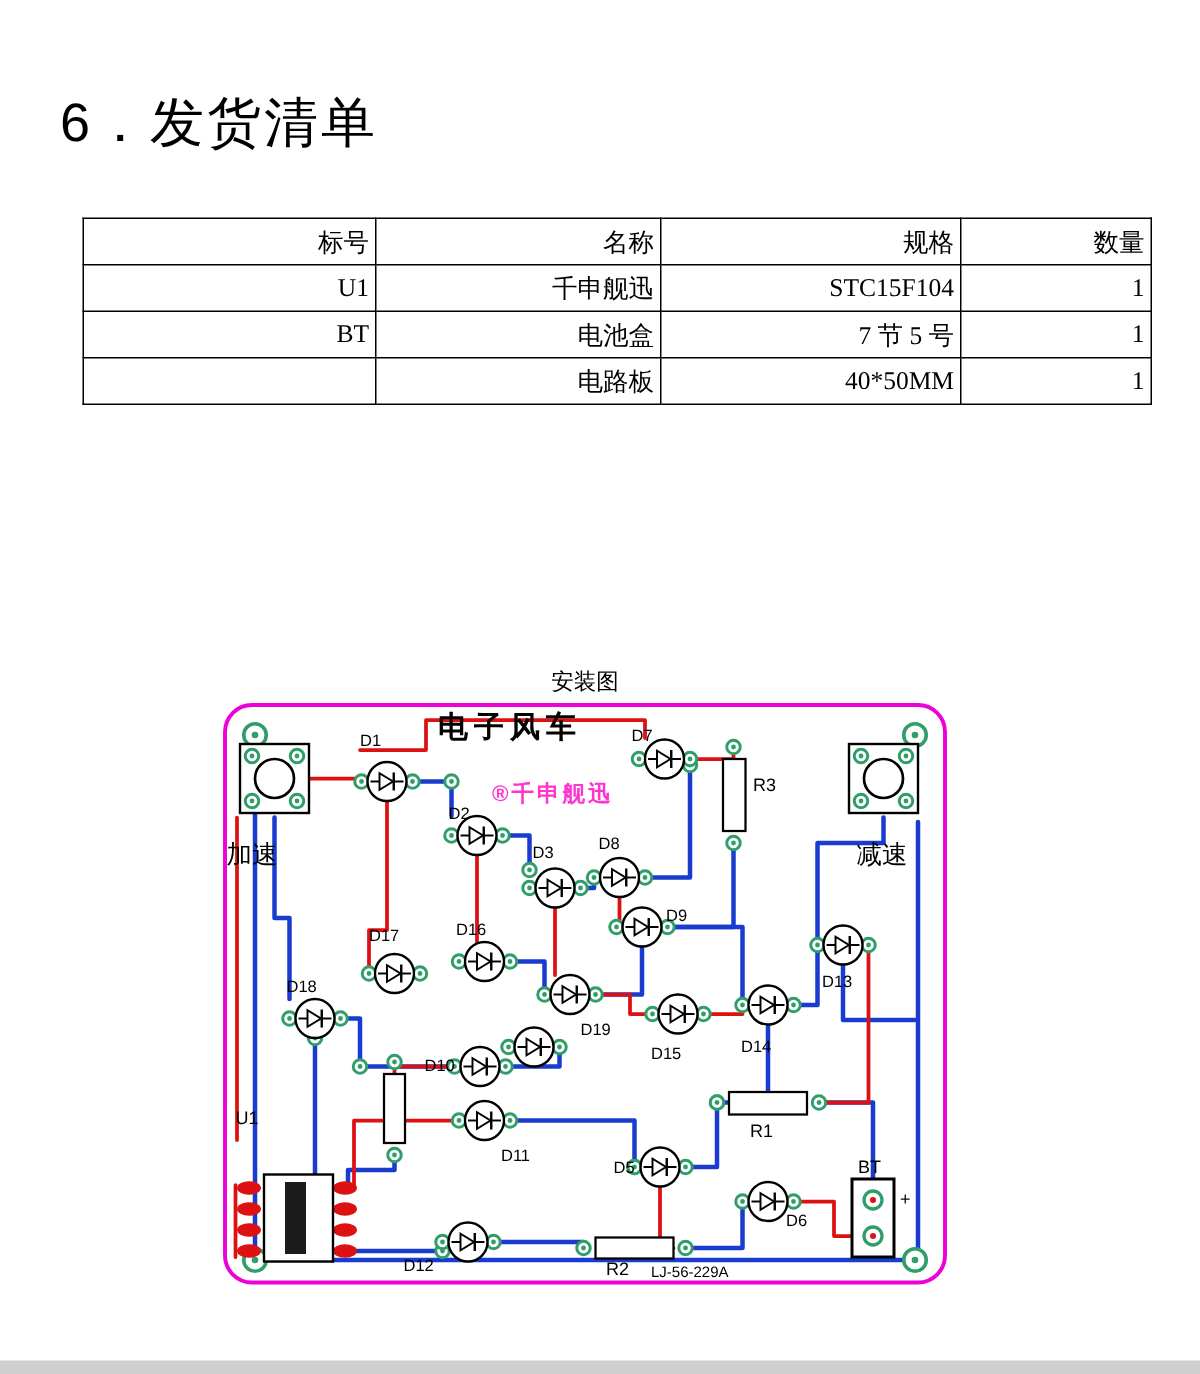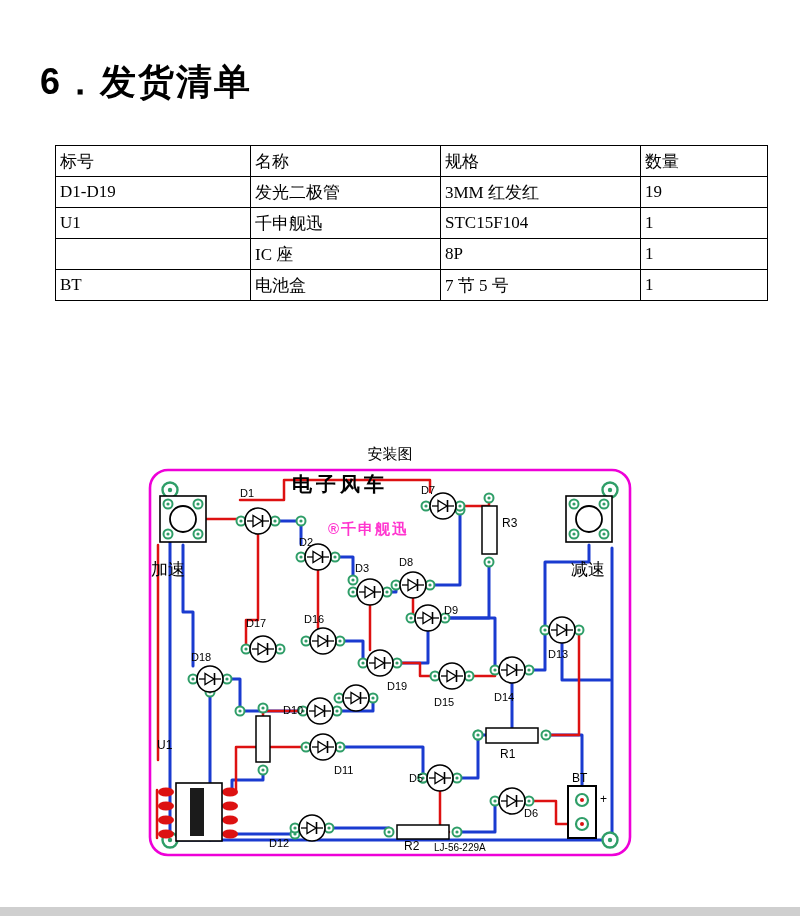--- a/index.html
+++ b/index.html
@@ -2,29 +2,29 @@
 <html><head>
 <meta charset="utf-8">
 <style>
   html,body{margin:0;padding:0;}
   body{
     width:800px;height:916px;background:#ffffff;position:relative;overflow:hidden;
     font-family:"Liberation Sans", sans-serif;color:#000;
   }
   .page-title{
     position:absolute;left:40px;top:58px;margin:0;
-    font-size:36px;font-weight:bold;letter-spacing:2px;
+    font-size:36px;font-weight:normal;letter-spacing:2px;
     font-family:"Liberation Sans", sans-serif;
   }
   table.parts{
     position:absolute;left:55px;top:145px;border-collapse:collapse;
     font-family:"Liberation Serif", serif;font-size:17px;
   }
   table.parts th, table.parts td{
-    border:1px solid #000;text-align:left;padding:0 4px;height:30px;
+    border:1px solid #000;text-align:right;padding:0 4px;height:30px;
     font-weight:normal;
   }
   .c0{width:186px}.c1{width:181px}.c2{width:191px}.c3{width:118px}
   .diagram-wrap{position:absolute;left:140px;top:440px;width:500px;height:425px;text-decoration:underline;}
   svg text{font-family:"Liberation Sans", sans-serif;fill:#000;}
   .cap{font-size:15px;}
   .lbl{font-size:11px;}
   .lbl2{font-size:12px;}
   .btn-lbl{font-size:17px;}
   .board-title{font-size:20px;font-weight:bold;letter-spacing:4px;}
@@ -41,41 +41,35 @@
   <thead>
     <tr>
       <th class="c0">标号</th>
       <th class="c1">名称</th>
       <th class="c2">规格</th>
       <th class="c3">数量</th>
     </tr>
   </thead>
   <tbody>
     <tr>
-      <td>D1-D19</td>
-      <td>发光二极管</td>
-      <td>3MM 红发红</td>
-      <td>19</td>
-    </tr>
-    <tr>
       <td>U1</td>
       <td>千申舰迅</td>
       <td>STC15F104</td>
       <td>1</td>
     </tr>
     <tr>
-      <td></td>
-      <td>IC 座</td>
-      <td>8P</td>
+      <td>BT</td>
+      <td>电池盒</td>
+      <td>7 节 5 号</td>
       <td>1</td>
     </tr>
     <tr>
-      <td>BT</td>
-      <td>电池盒</td>
-      <td>7 节 5 号</td>
+      <td></td>
+      <td>电路板</td>
+      <td>40*50MM</td>
       <td>1</td>
     </tr>
   </tbody>
 </table>
 
 <div class="diagram-wrap">
 <svg width="500" height="425" viewBox="140 440 500 425" xmlns="http://www.w3.org/2000/svg">
   <defs>
     <g id="pad">
       <circle r="4.5" fill="#ffffff" stroke="#2f9e68" stroke-width="2"></circle>

